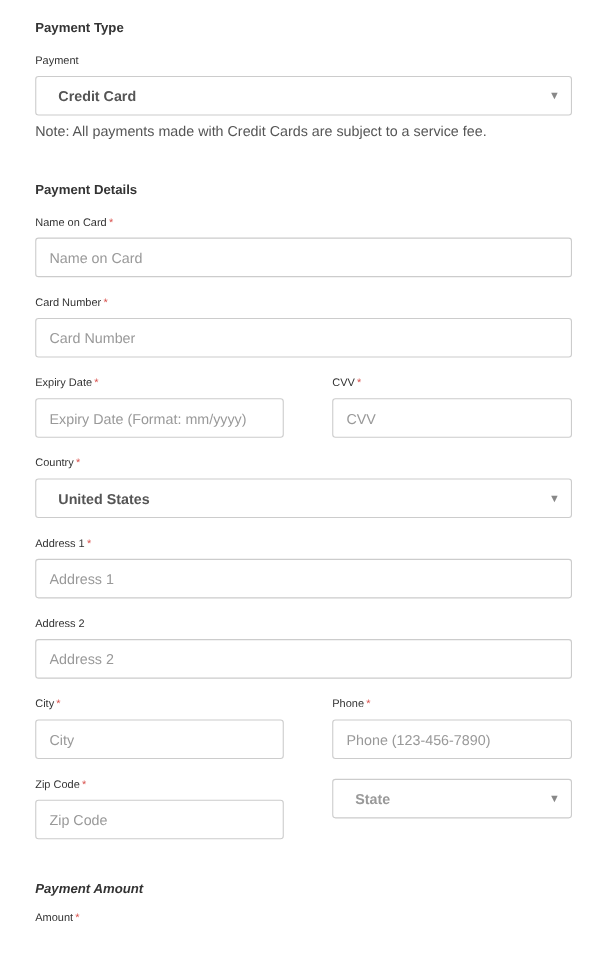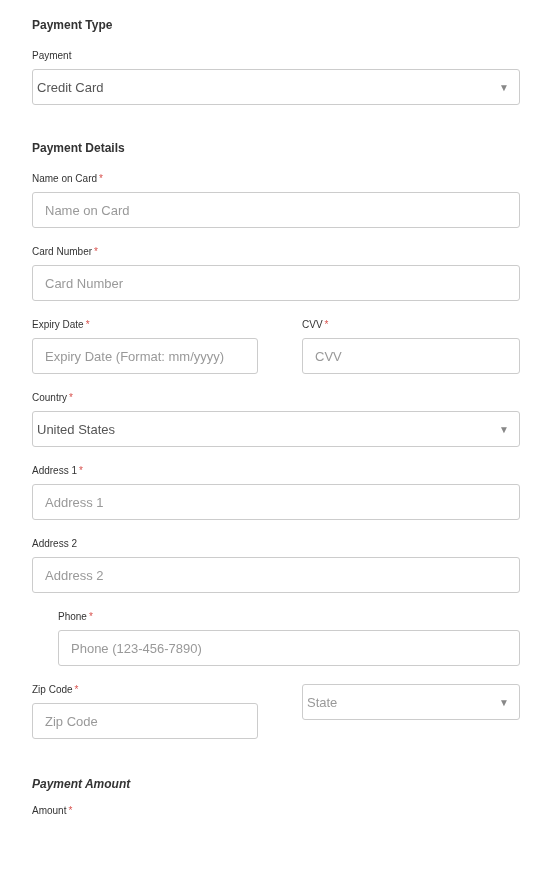--- a/index.html
+++ b/index.html
@@ -41,27 +41,28 @@
   .control::placeholder { color: #999; }
   .select-wrap {
     position: relative;
     width: 100%;
   }
   .select-display {
     width: 100%;
     height: 36px;
     border: 1px solid #ccc;
     border-radius: 3px;
-    padding: 0 32px 0 4px;
+    padding: 0 32px 0 20px;
     font-size: 13px;
     color: #555;
     background: #fff;
     display: flex;
     align-items: center;
     cursor: pointer;
+    font-weight: bold;
   }
   .select-caret {
     position: absolute;
     right: 6px;
     top: 50%;
     transform: translateY(-50%);
     width: 20px;
     height: 20px;
     display: flex;
     align-items: center;
@@ -89,20 +90,21 @@
 <body>
 
 <div class="section-title">Payment Type</div>
 
 <div class="field" style="margin-bottom:0;">
   <div class="label">Payment</div>
   <div class="select-wrap">
     <div class="select-display">Credit Card</div>
     <span class="select-caret">▼</span>
   </div>
+  <div class="note">Note: All payments made with Credit Cards are subject to a service fee.</div>
 </div>
 
 <div class="spacer-lg"></div>
 
 <div class="section-title">Payment Details</div>
 
 <div class="field">
   <div class="label">
     <span>Name on Card</span><span class="req">*</span>
   </div>
@@ -147,20 +149,26 @@
   </div>
   <input class="control" type="text" placeholder="Address 1" style="">
 </div>
 
 <div class="field">
   <div class="label">Address 2</div>
   <input class="control" type="text" placeholder="Address 2" style="">
 </div>
 
 <div class="row field">
+  <div class="col-narrow">
+    <div class="label">
+      <span>City</span><span class="req">*</span>
+    </div>
+    <input class="control" type="text" placeholder="City" style="">
+  </div>
   <div class="col-rest">
     <div class="label">
       <span>Phone</span><span class="req">*</span>
     </div>
     <input class="control" type="text" placeholder="Phone (123-456-7890)" style="">
   </div>
 </div>
 
 <div class="row field">
   <div class="col-narrow">

